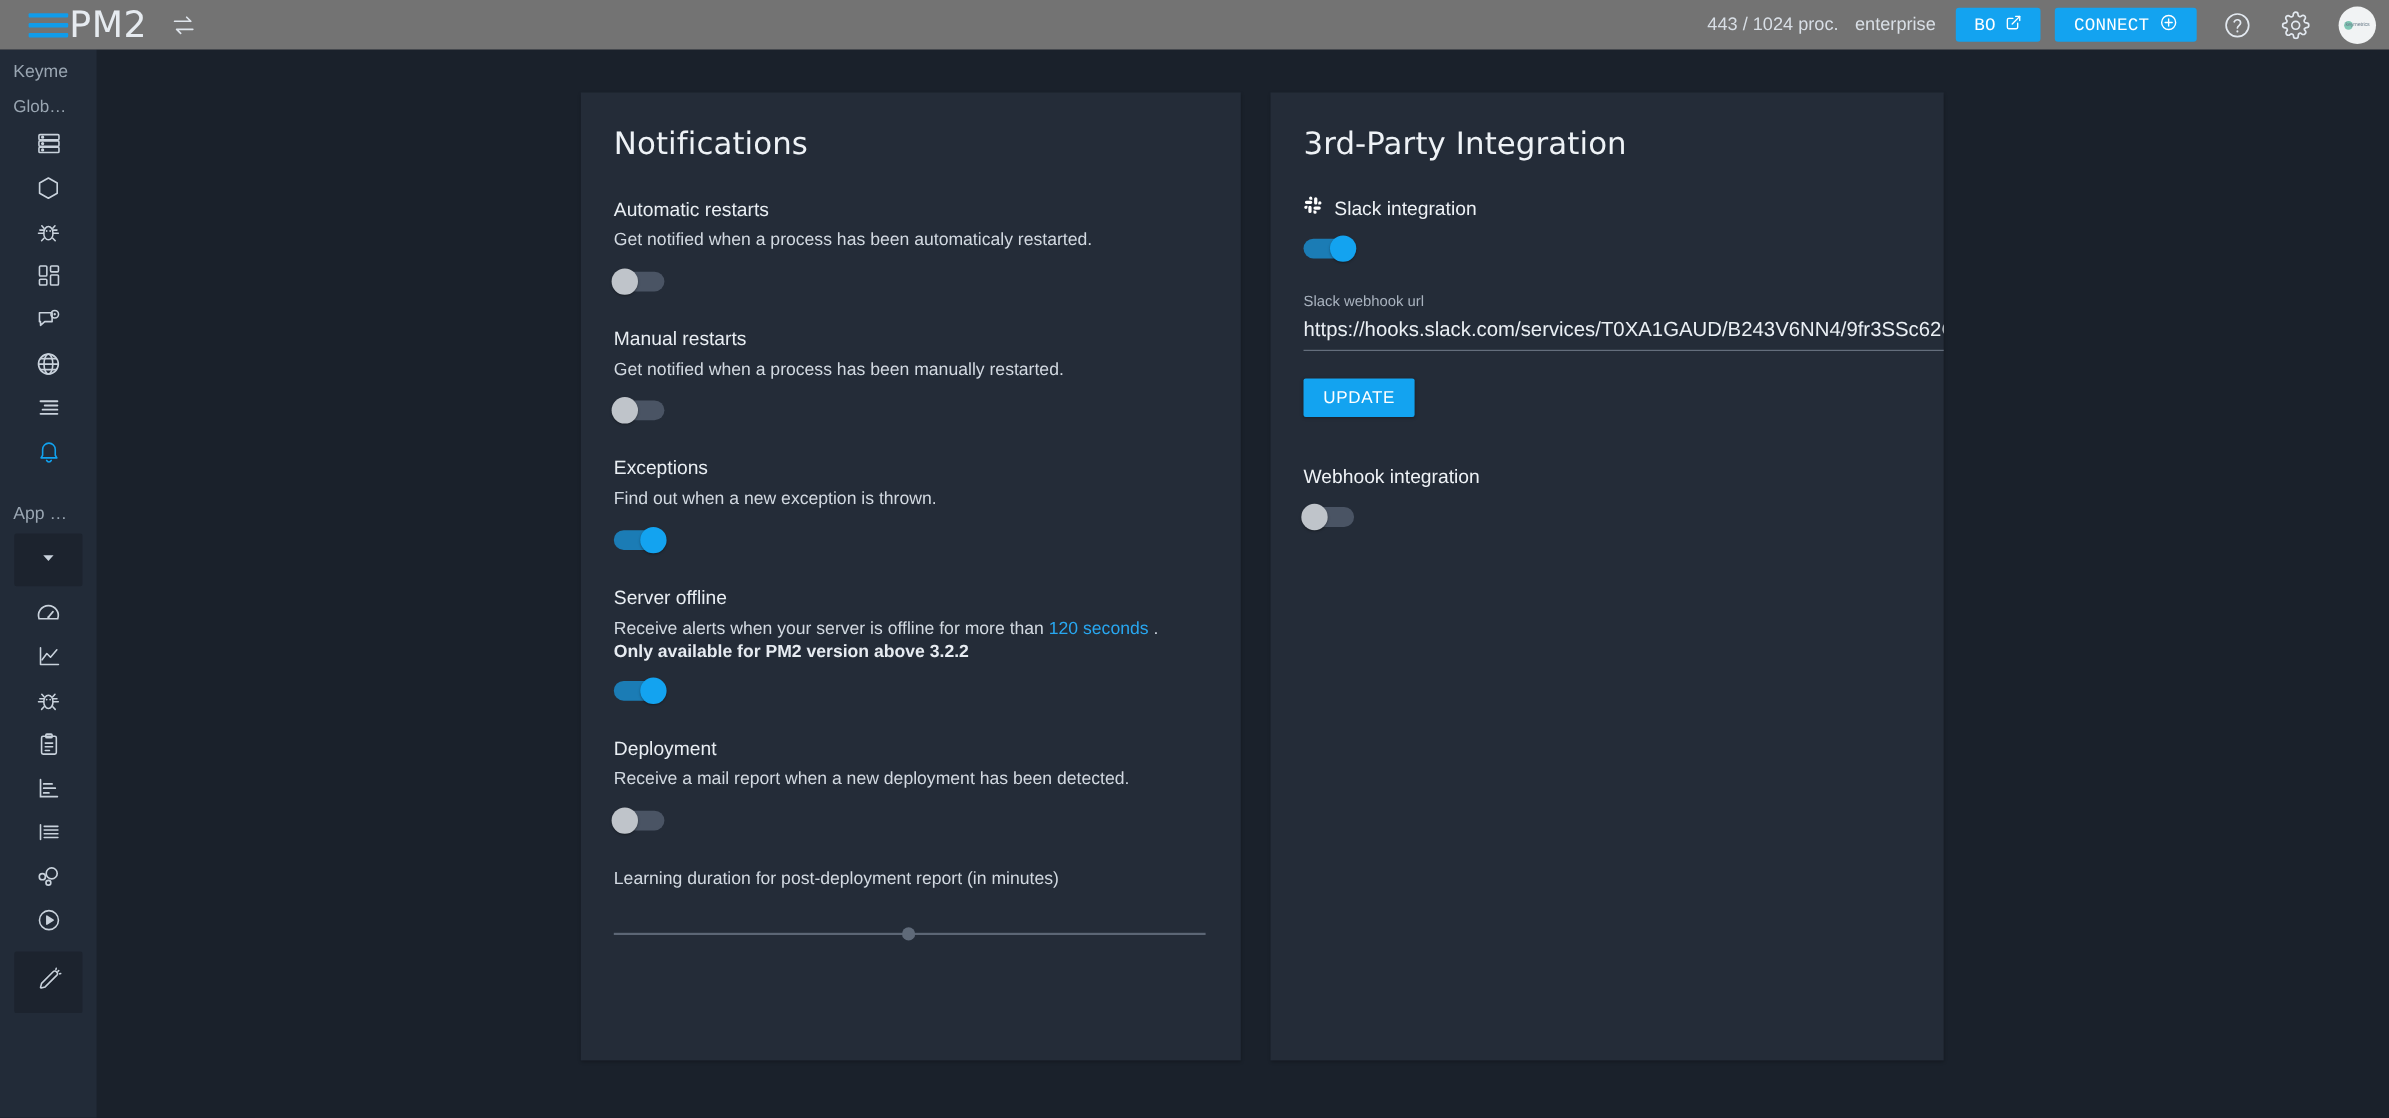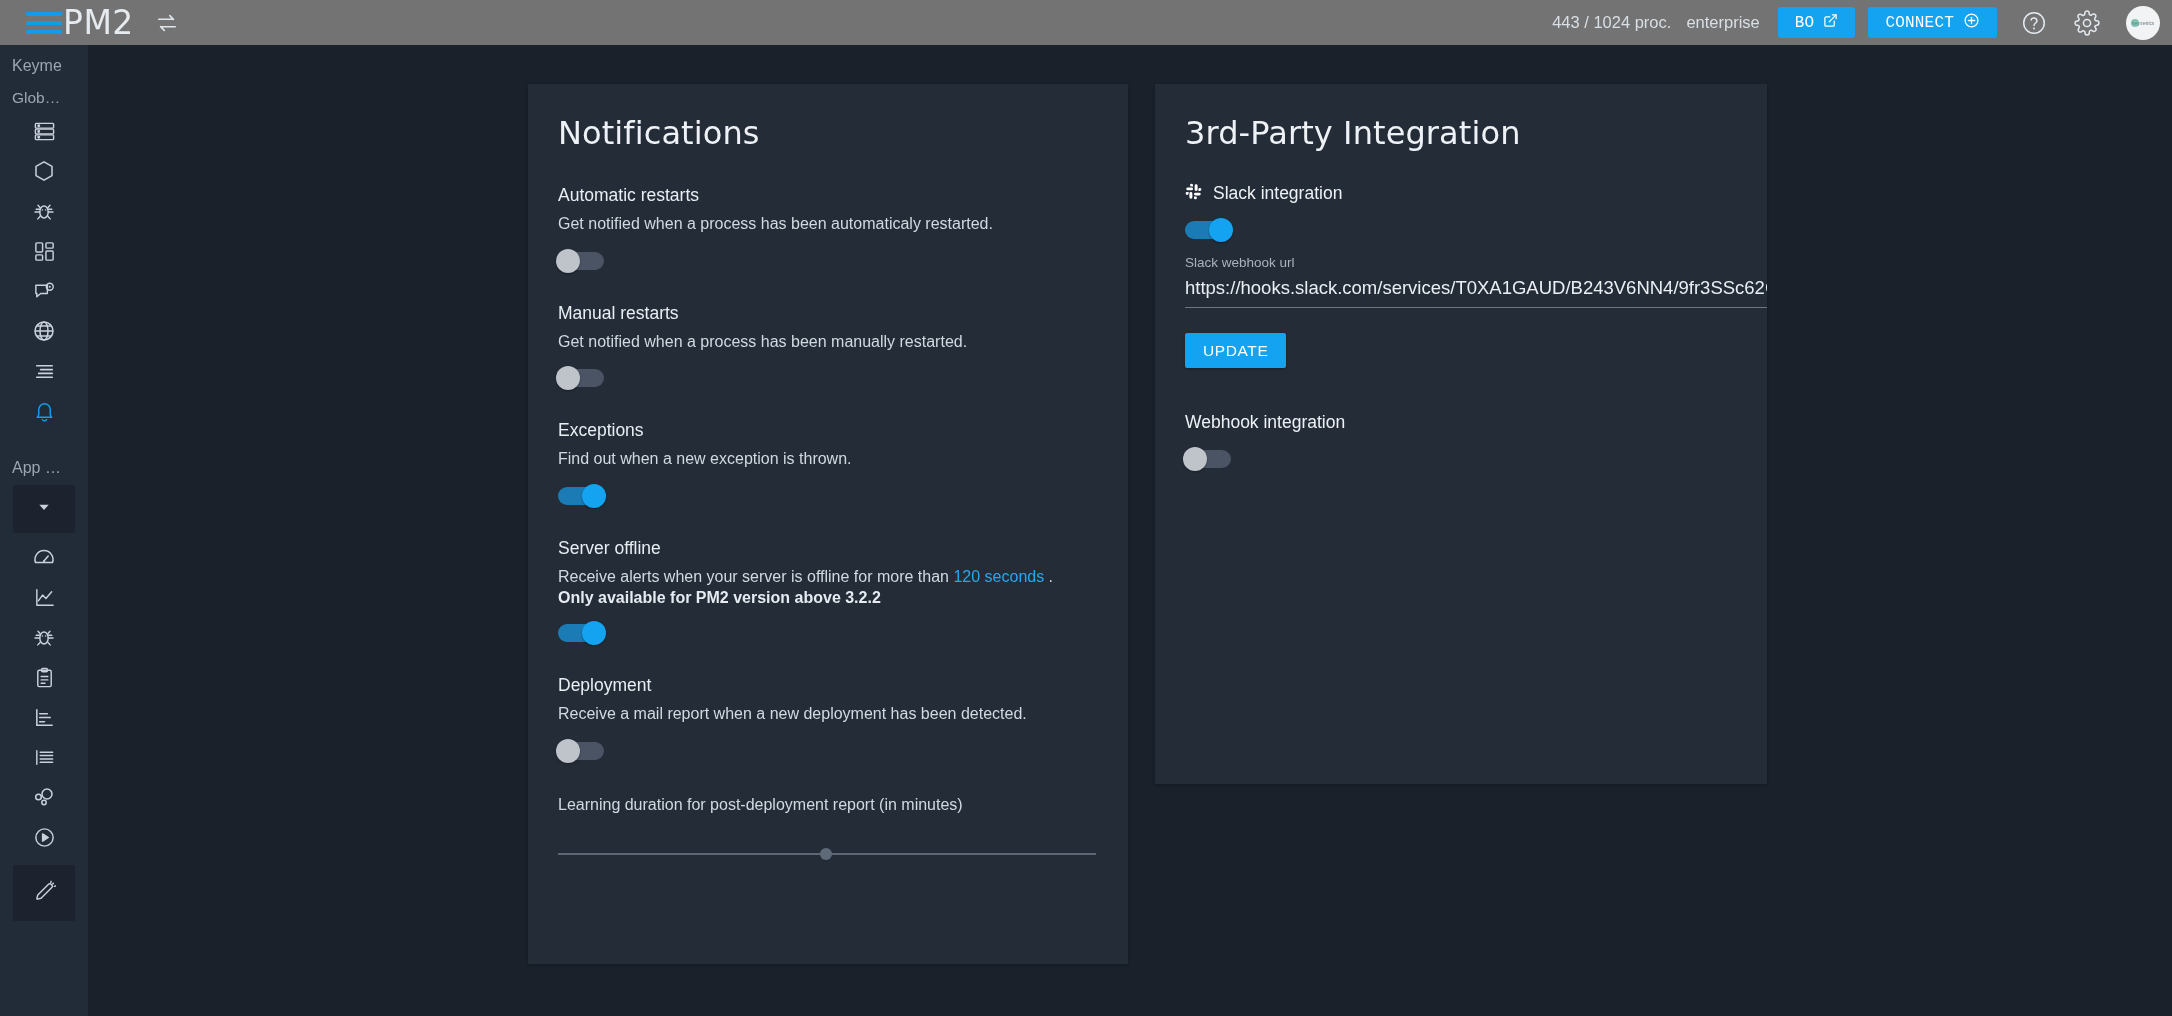--- a/index.html
+++ b/index.html
@@ -223,26 +223,26 @@
     left: 440px;
     top: 39px;
     width: 600px;
     height: 880px;
   }
 
   .panel-integration {
     left: 1067px;
     top: 39px;
     width: 612px;
-    height: 700px;
+    height: 880px;
     overflow: hidden;
   }
 
   .panel-title {
-    font-size: 32px;
+    font-size: 28px;
     color: #eef2f6;
     font-weight: 400;
     padding: 30px 0 0 30px;
     font-family: "DejaVu Sans", sans-serif;
     letter-spacing: 0.1px;
   }
 
   .section {
     padding: 0 30px;
   }
@@ -340,21 +340,21 @@
   }
   .integration-title {
     font-size: 17.5px;
     color: #eef2f6;
     font-weight: 400;
   }
 
   .field-label {
     font-size: 13.5px;
     color: #a9b3bf;
-    margin-top: 16px;
+    margin-top: 31px;
   }
   .field-input {
     font-size: 18.5px;
     color: #eaeff4;
     margin-top: 4px;
     border: none;
     border-bottom: 1px solid #6c7684;
     background: transparent;
     width: 860px;
     padding: 3px 0 8px 0;

